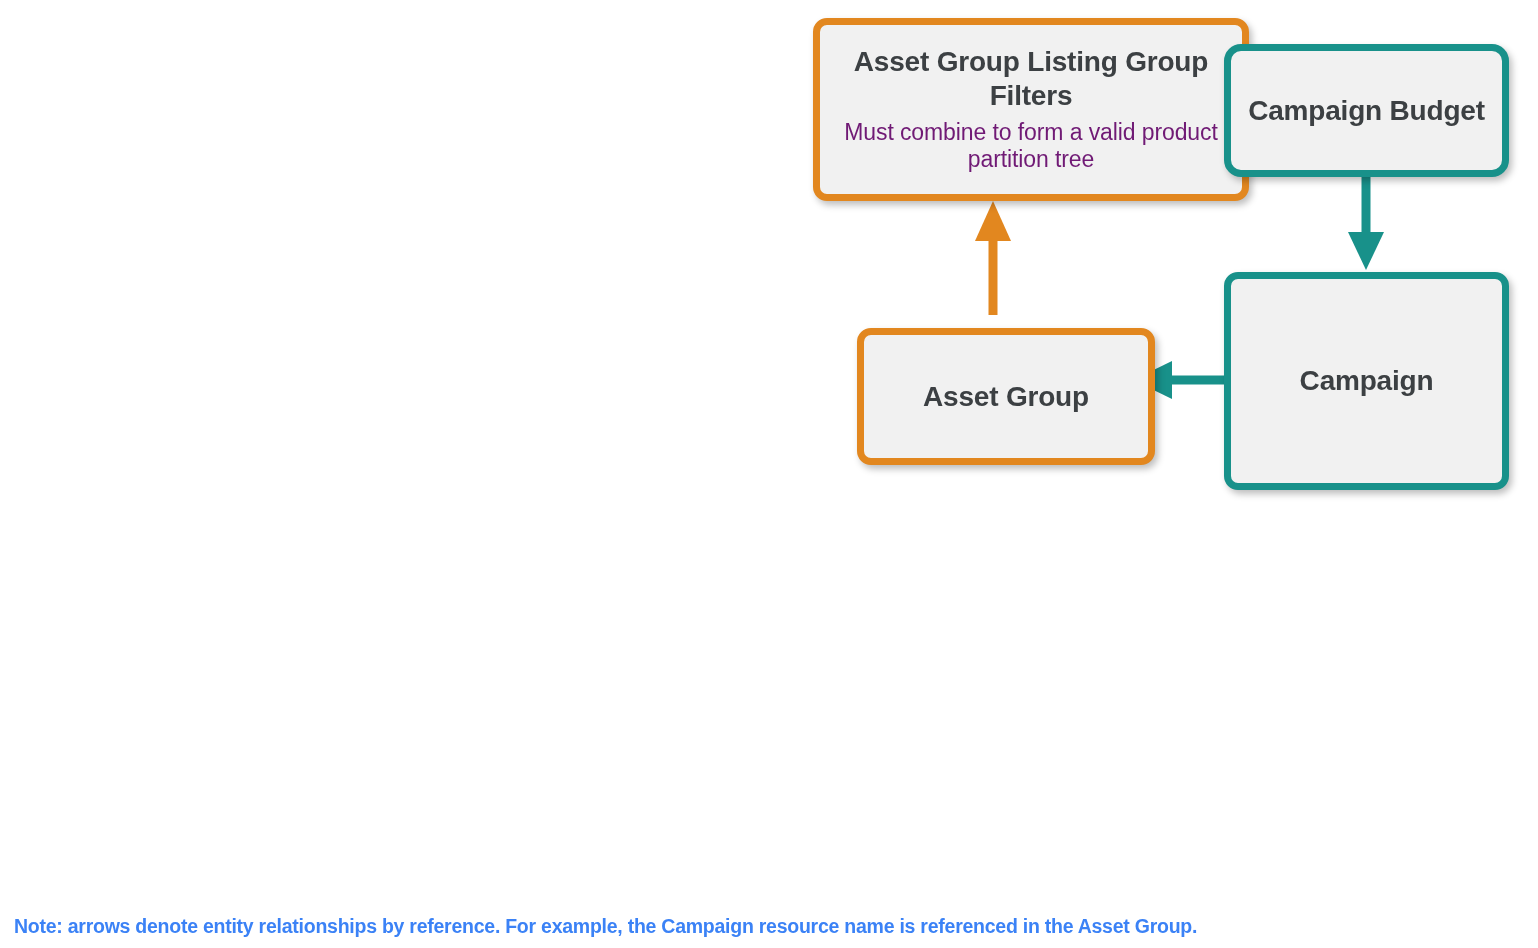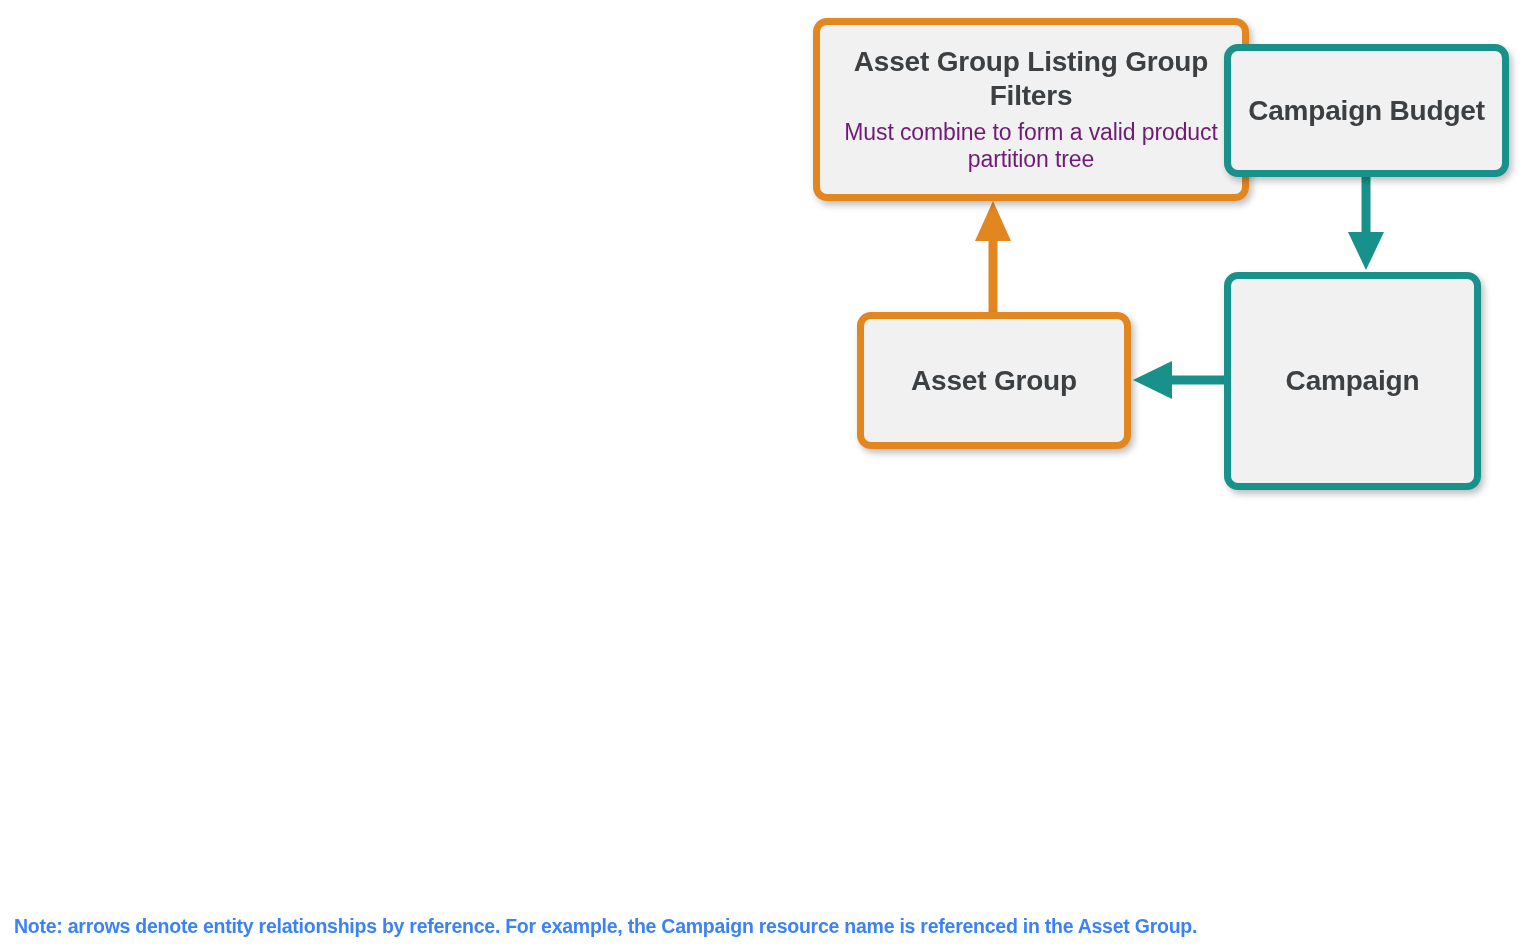--- a/index.html
+++ b/index.html
@@ -83,36 +83,37 @@
   #node-asset-group-listing-group-filters {
     left: 813px;
     top: 18px;
     width: 436px;
     height: 183px;
     align-items: flex-end;
   }
 
   #node-asset-group {
     left: 857px;
-    top: 312px;
-    width: 274px;
+    top: 328px;
+    width: 298px;
     height: 137px;
   }
 
   #node-campaign-budget {
     left: 1224px;
     top: 44px;
     width: 285px;
     height: 133px;
+    border-radius: 17px;
   }
 
   #node-campaign {
     left: 1224px;
     top: 272px;
-    width: 257px;
+    width: 285px;
     height: 218px;
   }
 
   
   #diagram-note {
     position: absolute;
     left: 14px;
     top: 915px;
     z-index: 3;
     font-size: 19.5px;

